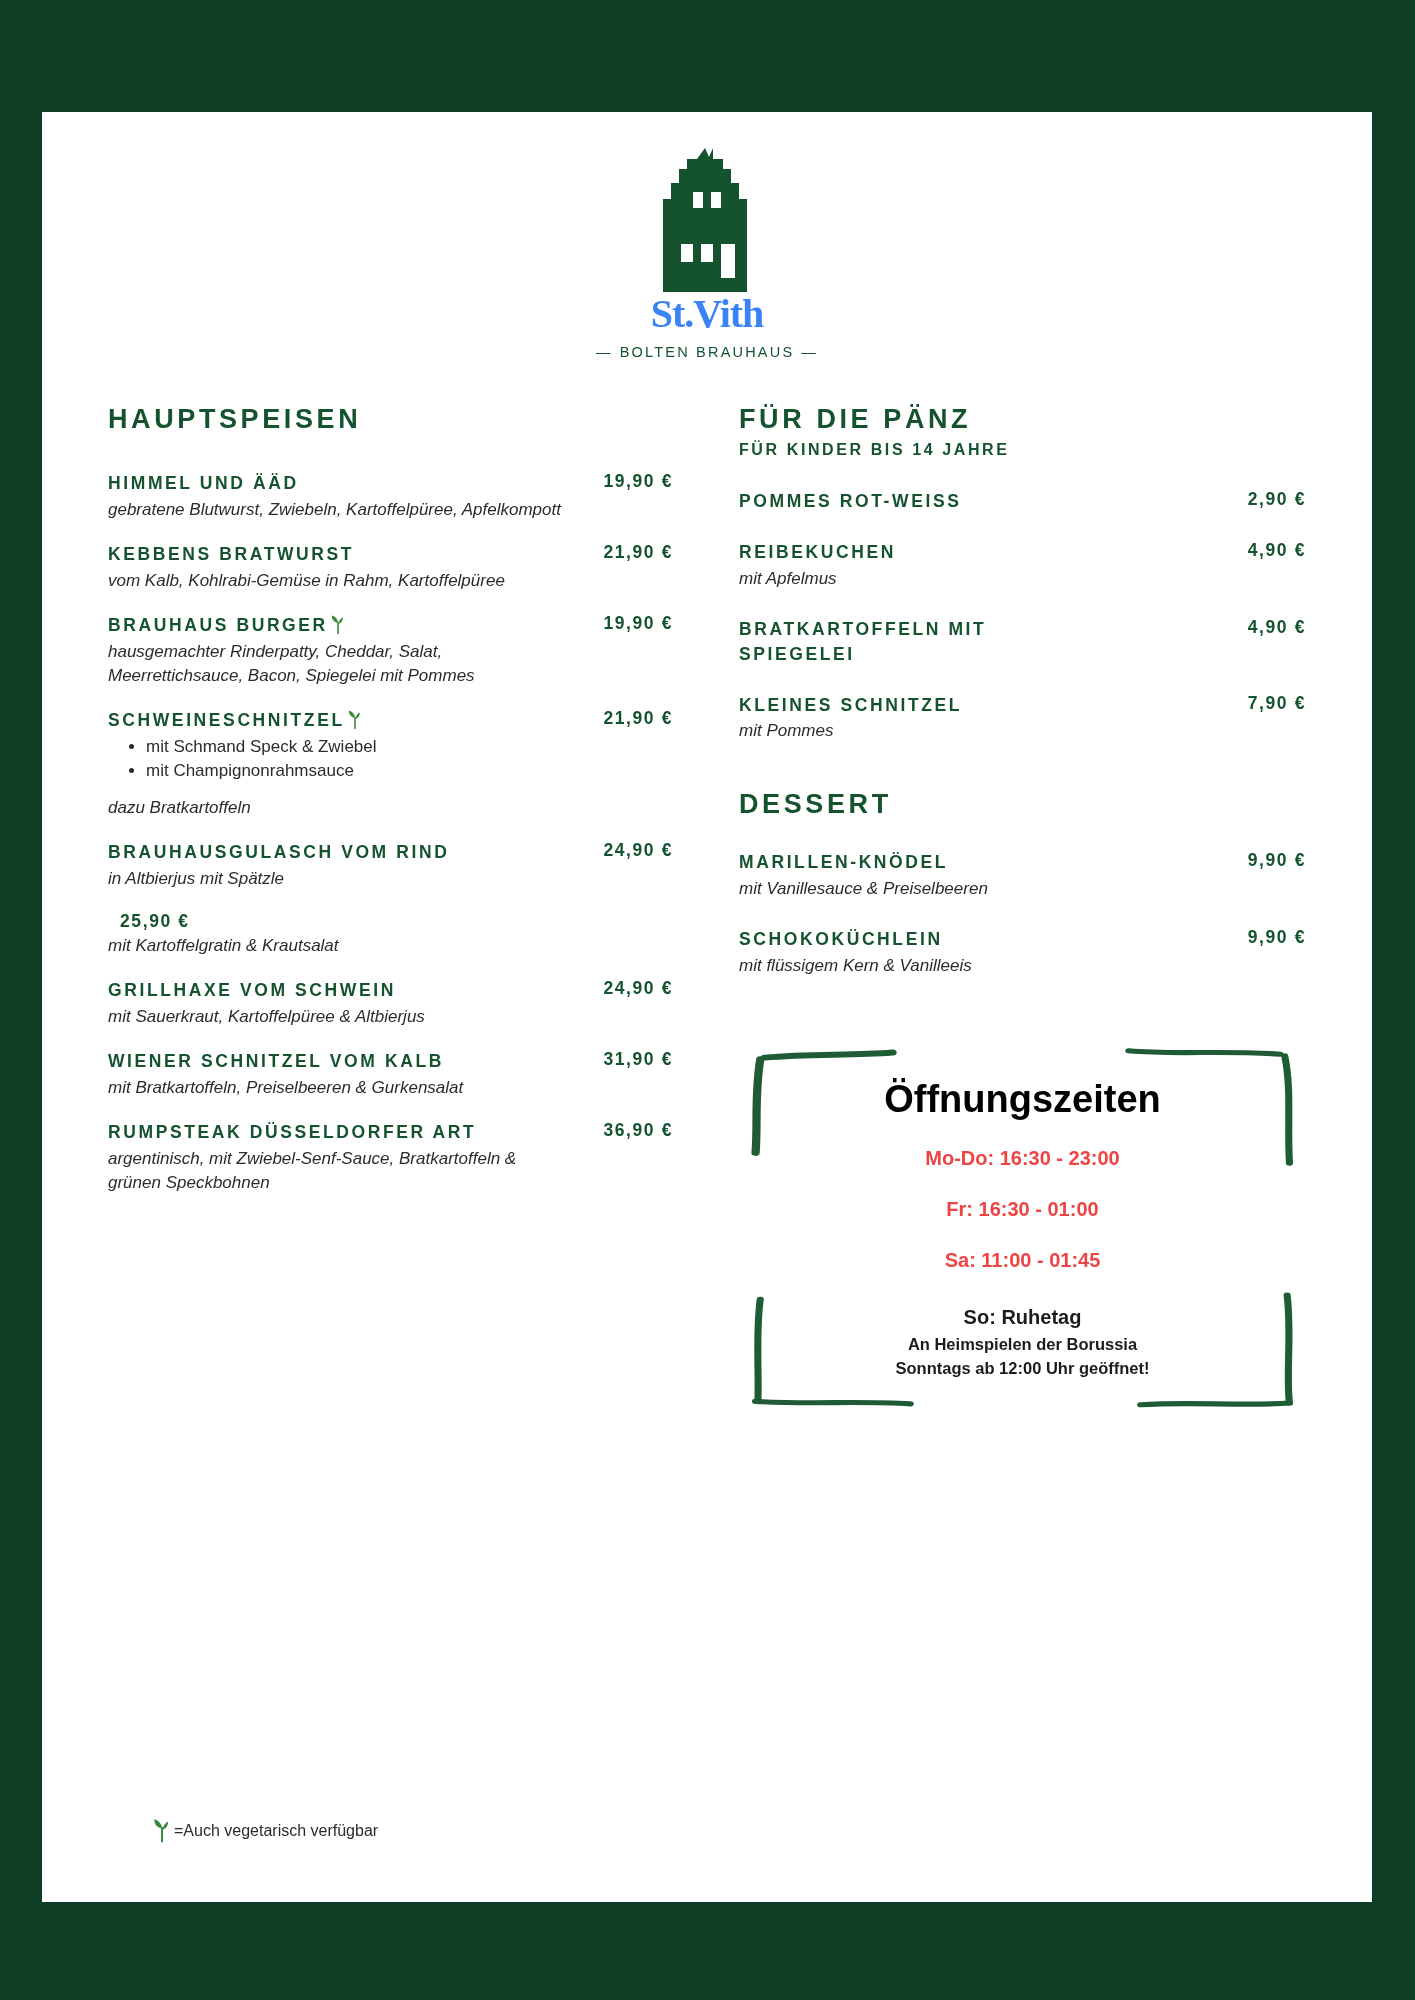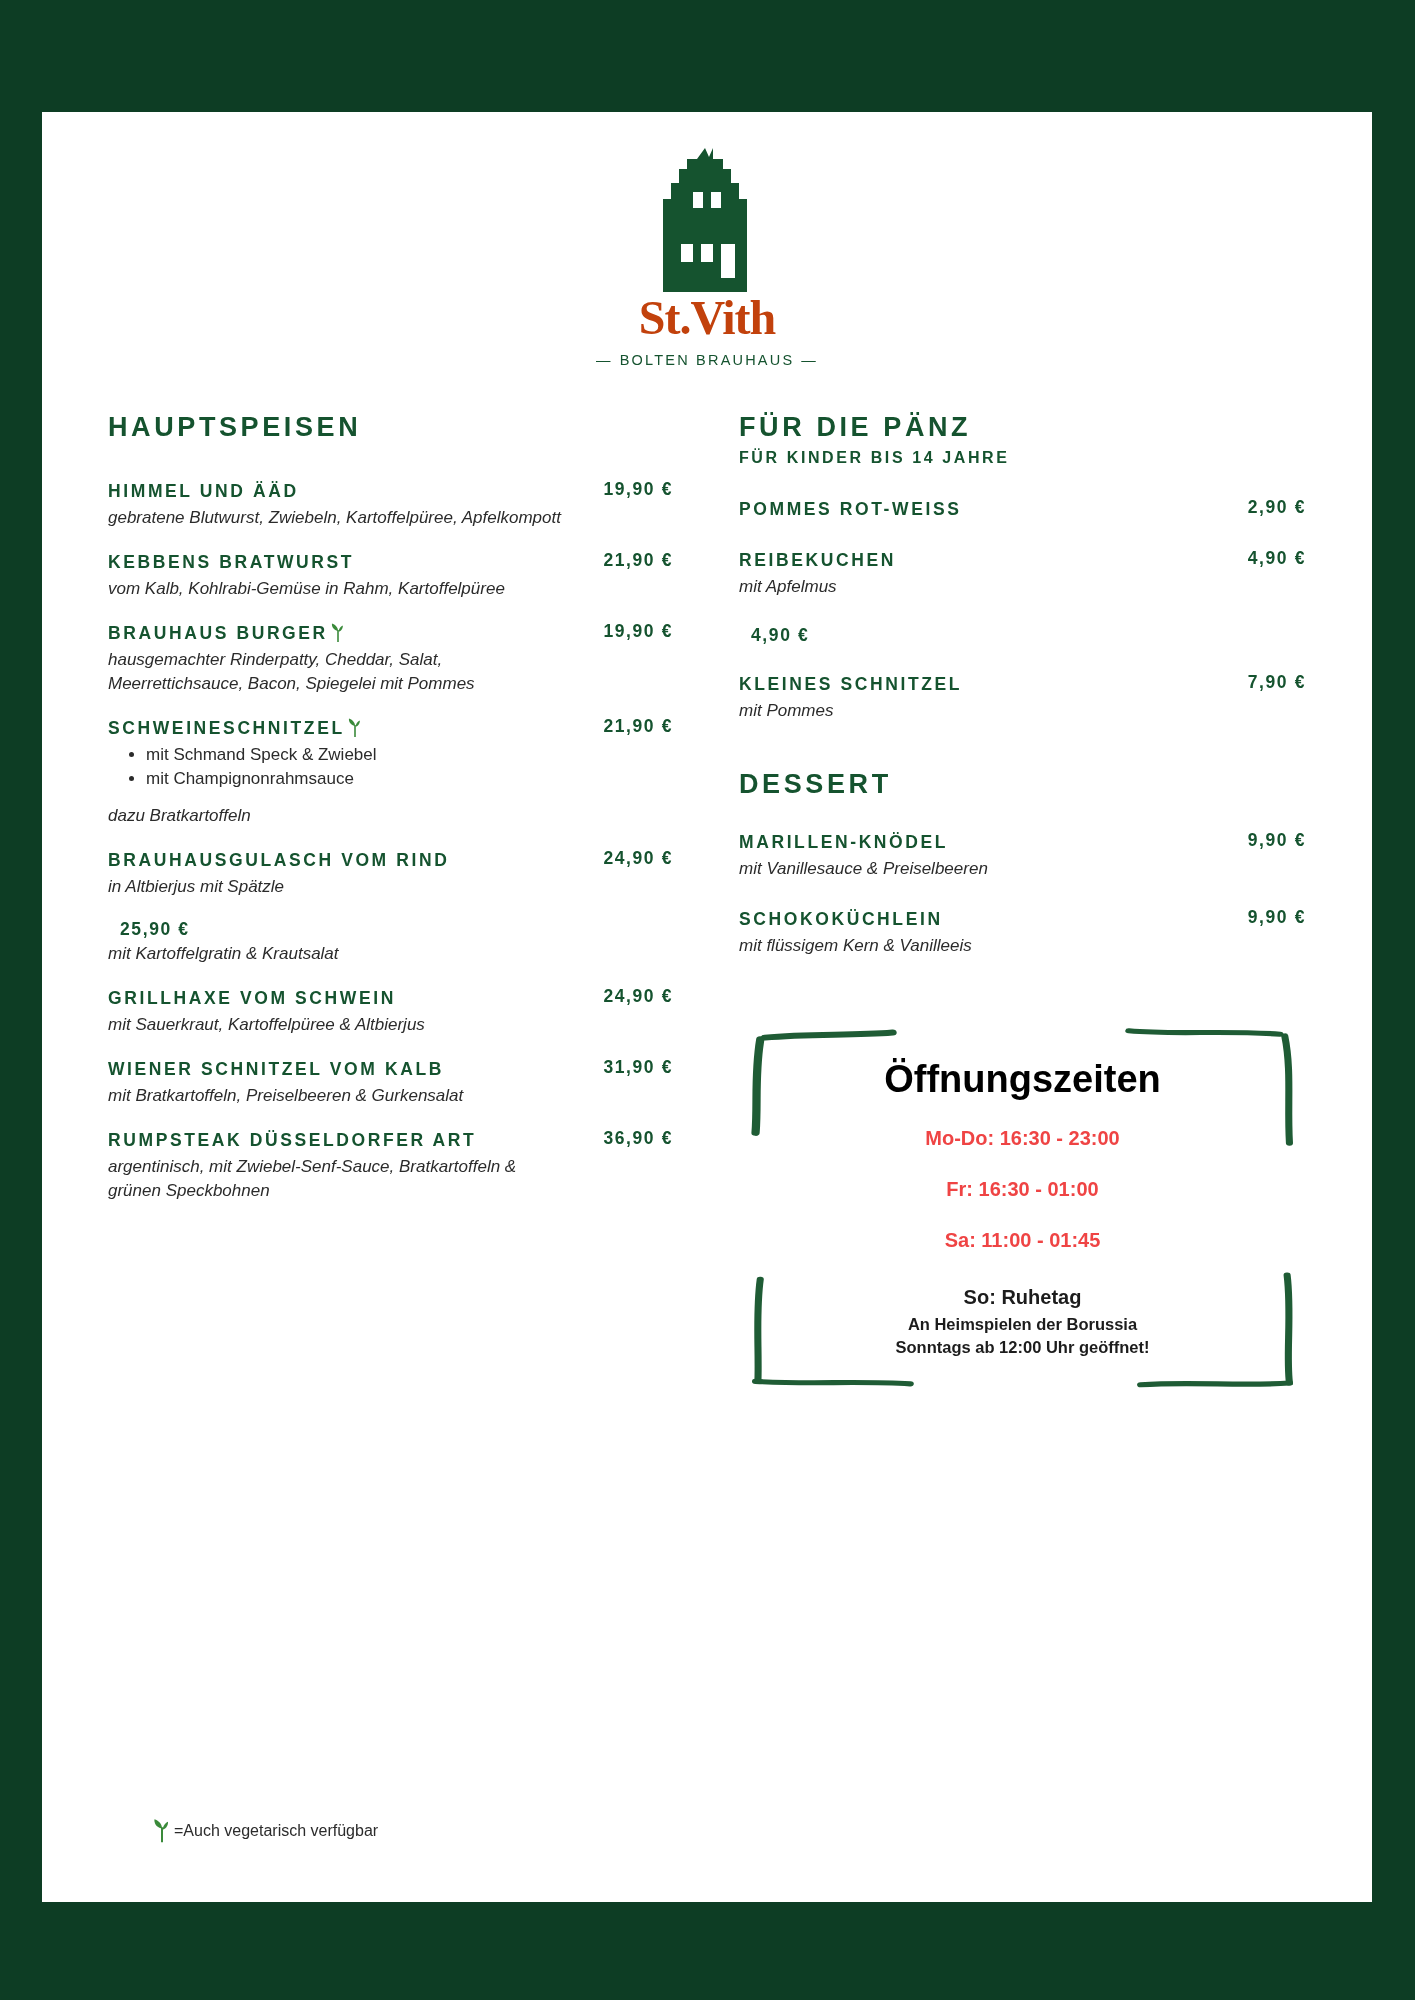--- a/index.html
+++ b/index.html
@@ -26,23 +26,23 @@
     width: 100%;
     text-align: center;
     padding-top: 36px;
   }
   .logo-mark {
     display: block;
     margin: 0 auto;
   }
   .logo-word {
     font-family: "Liberation Serif", serif;
-    font-size: 48px;
-    font-weight: 700;
-    color: #c2410c;
+    font-size: 40px;
+    font-weight: 700;
+    color: #3b82f6;
     letter-spacing: -1px;
     margin-top: -4px;
     line-height: 1;
   }
   .logo-sub {
     font-size: 14.5px;
     letter-spacing: 2.2px;
     color: #15532f;
     margin-top: 10px;
     font-weight: 400;
@@ -311,20 +311,21 @@
           </div>
           <div class="item">
             <div class="item-head">
               <div class="item-name">REIBEKUCHEN</div>
               <div class="item-price">4,90 €</div>
             </div>
             <div class="item-desc">mit Apfelmus</div>
           </div>
           <div class="item">
             <div class="item-head">
+              <div class="item-name">BRATKARTOFFELN MIT SPIEGELEI</div>
               <div class="item-price">4,90 €</div>
             </div>
           </div>
           <div class="item">
             <div class="item-head">
               <div class="item-name">KLEINES SCHNITZEL</div>
               <div class="item-price">7,90 €</div>
             </div>
             <div class="item-desc">mit Pommes</div>
           </div>

